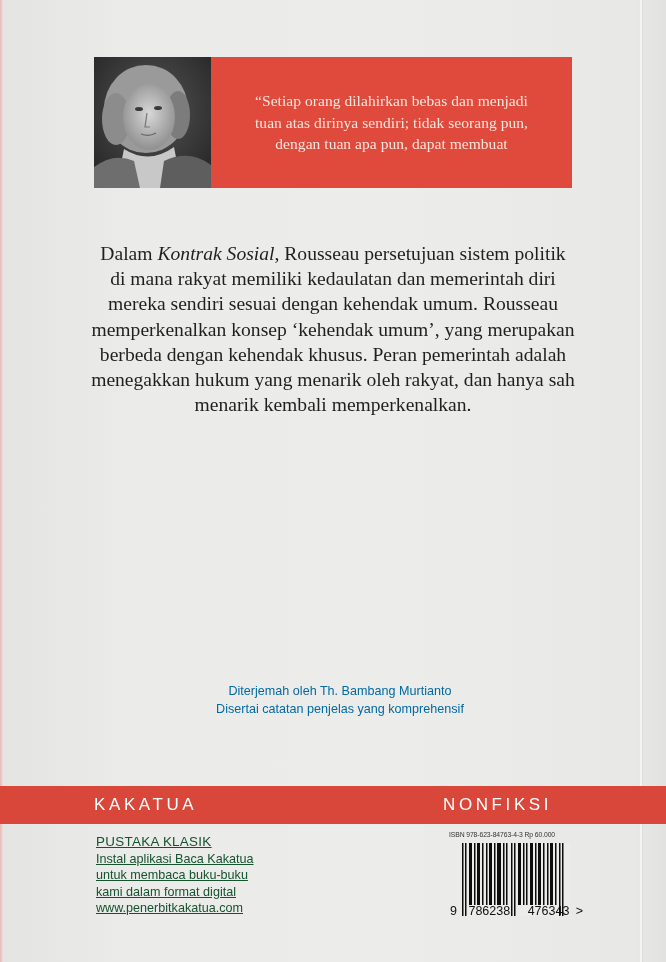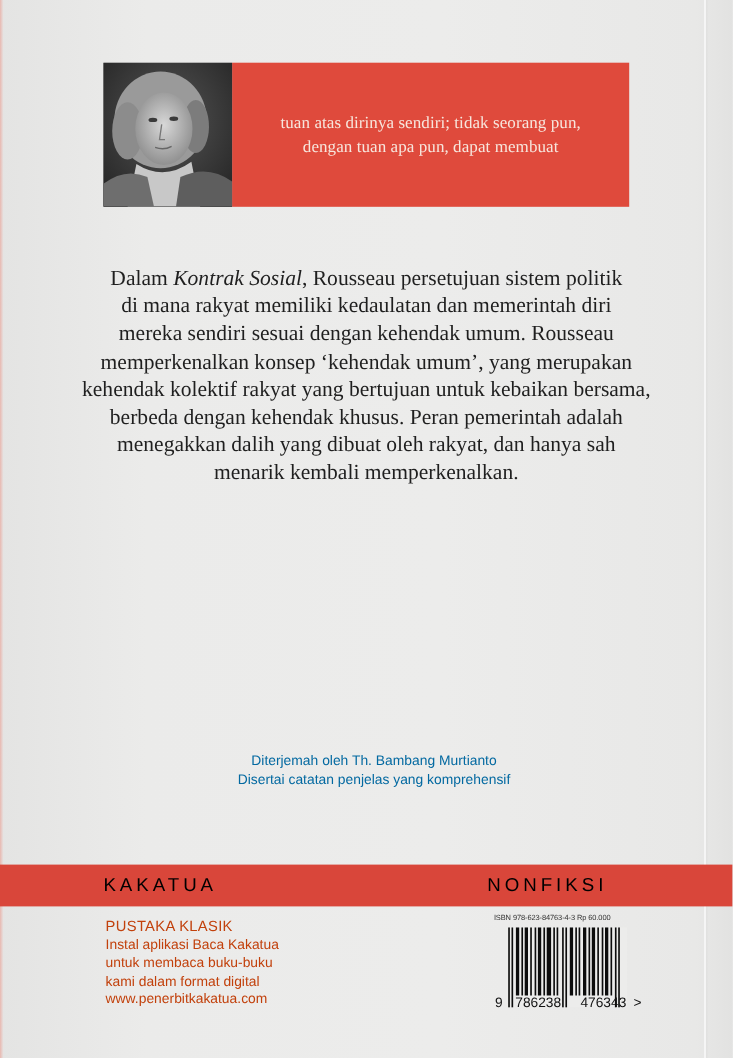--- a/index.html
+++ b/index.html
@@ -58,29 +58,29 @@
     position: absolute; left: 140px; top: 683px; width: 400px;
     text-align: center; font-size: 12.6px; line-height: 17.5px; color: #0369a1;
   }
   .credits span { display: block; white-space: nowrap; }
   
   .band {
     position: absolute; left: 0; top: 786px; width: 666px; height: 38px;
     background: #d9463a;
   }
   .band-left, .band-right {
-    position: absolute; top: 9px; color: #000000;
+    position: absolute; top: 9px; color: #ffffff;
     font-size: 17px; letter-spacing: 3.6px; font-weight: normal;
   }
   .band-left { left: 94px; }
   .band-right { left: 443px; }
   
   .publisher {
     position: absolute; left: 96px; top: 834px;
-    font-size: 12.6px; line-height: 16.2px; color: #c2410c;
+    font-size: 12.6px; line-height: 16.2px; color: #14532d; text-decoration: underline;
   }
   .publisher .series { font-size: 13.4px; letter-spacing: 0.3px; margin-bottom: 1px; }
   .publisher span { display: block; white-space: nowrap; }
   
   .isbn {
     position: absolute; left: 449px; top: 831px;
     font-size: 6.8px; color: #333; white-space: nowrap; letter-spacing: -0.1px;
   }
   .barcode {
     position: absolute; left: 460px; top: 843px; width: 110px; height: 73px;
@@ -124,34 +124,34 @@
       <path d="M53 56 L51 70 L56 70" stroke="#777" stroke-width="1.2" fill="none"></path>
       <path d="M47 77 Q55 80 62 76" stroke="#666" stroke-width="1.3" fill="none"></path>
 
       <path d="M30 92 Q55 108 80 90 L88 131 L22 131 Z" fill="#c8c8c8"></path>
       <path d="M0 110 Q20 95 40 104 L46 131 L0 131 Z" fill="#6e6e6e"></path>
       <path d="M70 104 Q95 92 117 108 L117 131 L66 131 Z" fill="#5e5e5e"></path>
     </svg>
   </div>
   <div class="quote-panel">
     <div class="quote-text">
+      <span>“Setiap orang dilahirkan bebas dan menjadi</span>
       <span>tuan atas dirinya sendiri; tidak seorang pun,</span>
       <span>dengan tuan apa pun, dapat membuat</span>
     </div>
   </div>
 </div>
 
 <div class="body-text">
   <span class="line"><span>Dalam </span><em>Kontrak Sosial</em><span>, Rousseau persetujuan sistem politik</span></span>
   <span class="line">di mana rakyat memiliki kedaulatan dan memerintah diri</span>
   <span class="line">mereka sendiri sesuai dengan kehendak umum. Rousseau</span>
   <span class="line">memperkenalkan konsep ‘kehendak umum’, yang merupakan</span>
-  <span class="line">kehendak kolektif rakyat yang bertujuan untuk kebaikan bersama,</span>
   <span class="line">berbeda dengan kehendak khusus. Peran pemerintah adalah</span>
-  <span class="line">menegakkan dalih yang dibuat oleh rakyat, dan hanya sah</span>
+  <span class="line">menegakkan hukum yang menarik oleh rakyat, dan hanya sah</span>
   <span class="line">menarik kembali memperkenalkan.</span>
 </div>
 
 <div class="credits">
   <span>Diterjemah oleh Th. Bambang Murtianto</span>
   <span>Disertai catatan penjelas yang komprehensif</span>
 </div>
 
 <div class="band">
   <div class="band-left">KAKATUA</div>

